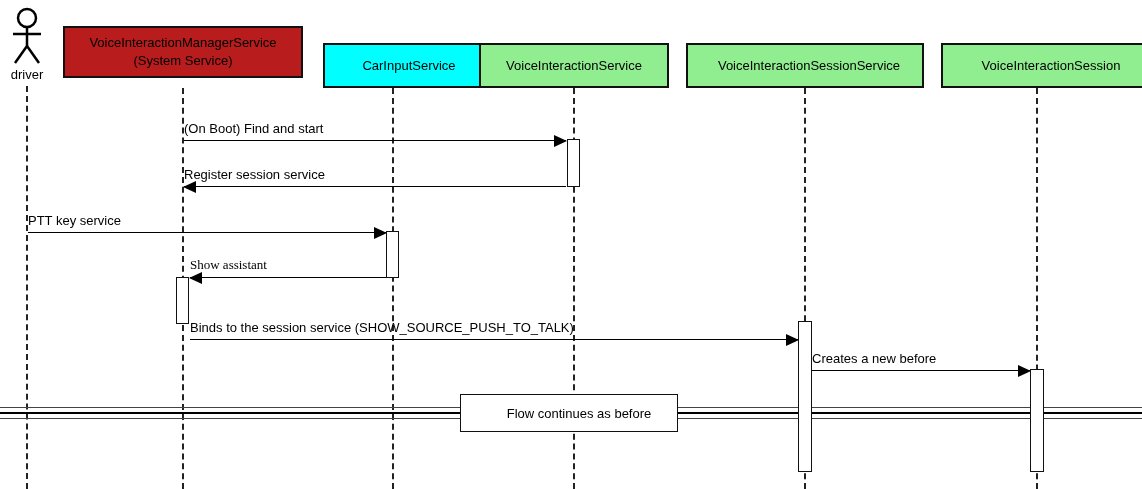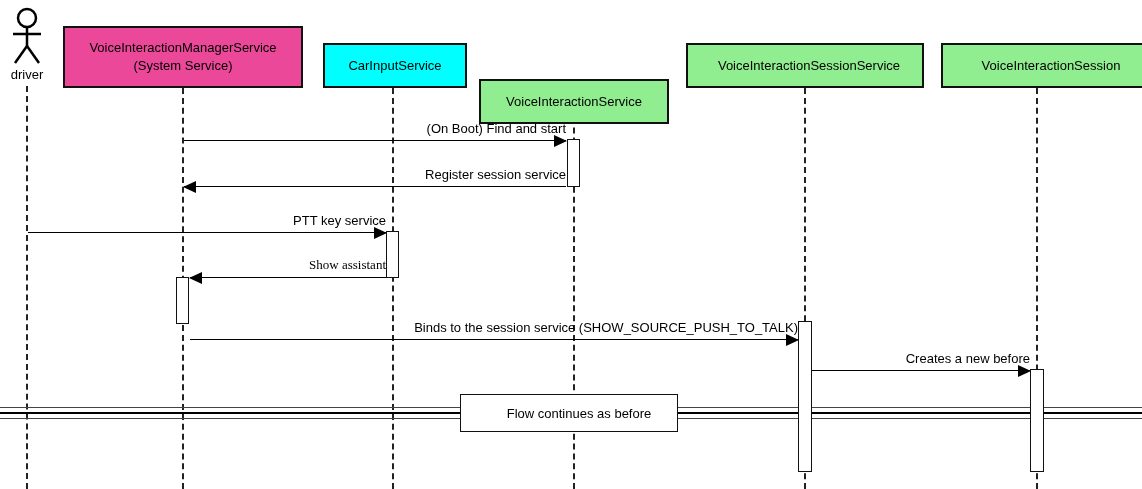--- a/index.html
+++ b/index.html
@@ -34,21 +34,21 @@
     box-sizing:border-box;
     z-index:3;
   }
   .msg{position:absolute;height:20px;z-index:2;}
   .msg-line{
     position:absolute;left:0;right:0;bottom:0;height:0;
     border-top:1.5px solid #000;
   }
   .msg-label{
     position:absolute;left:0;right:0;bottom:5px;
-    text-align:right;white-space:nowrap;
+    text-align:left;white-space:nowrap;
   }
   .arr{position:absolute;width:0;height:0;bottom:-6px;}
   .arr-right{
     right:-1px;
     border-top:6px solid transparent;
     border-bottom:6px solid transparent;
     border-left:13px solid #000;
   }
   .arr-left{
     left:-1px;
@@ -84,24 +84,24 @@
   </svg>
   <div class="actor-label" style="left:-13px;top:67px;width:80px;">driver</div>
 
   <div class="lifeline" style="left:26px;top:86px;height:403px;"></div>
   <div class="lifeline" style="left:182px;top:88px;height:401px;"></div>
   <div class="lifeline" style="left:392px;top:88px;height:401px;"></div>
   <div class="lifeline" style="left:573px;top:88px;height:401px;"></div>
   <div class="lifeline" style="left:804px;top:88px;height:401px;"></div>
   <div class="lifeline" style="left:1036px;top:88px;height:401px;"></div>
 
-  <div class="participant" style="left: 63px; top: 26px; width: 240px; height: 62px; background-color: #ec4899;">VoiceInteractionManagerService
+  <div class="participant" style="left: 63px; top: 26px; width: 240px; height: 52px; background-color: #b91c1c;">VoiceInteractionManagerService
 (System Service)</div>
-  <div class="participant" style="left: 323px; top: 43px; width: 144px; height: 45px; background-color: rgb(0, 255, 255);">CarInputService</div>
-  <div class="participant" style="left: 479px; top: 43px; width: 190px; height: 45px; background-color: rgb(144, 238, 144); margin-top: 36px;">VoiceInteractionService</div>
+  <div class="participant" style="left: 323px; top: 43px; width: 172px; height: 45px; background-color: rgb(0, 255, 255);">CarInputService</div>
+  <div class="participant" style="left: 479px; top: 43px; width: 190px; height: 45px; background-color: rgb(144, 238, 144);">VoiceInteractionService</div>
   <div class="participant" style="left: 686px; top: 43px; width: 238px; height: 45px; background-color: rgb(144, 238, 144); padding-left: 8px;">VoiceInteractionSessionService</div>
   <div class="participant" style="left: 941px; top: 43px; width: 220px; height: 45px; background-color: rgb(144, 238, 144);">VoiceInteractionSession</div>
 
   <div class="activation" style="left:567px;top:139px;width:13px;height:48px;"></div>
   <div class="activation" style="left:386px;top:231px;width:13px;height:47px;"></div>
   <div class="activation" style="left:176px;top:277px;width:13px;height:47px;"></div>
   <div class="activation" style="left:798px;top:321px;width:14px;height:151px;"></div>
   <div class="activation" style="left:1030px;top:369px;width:14px;height:103px;"></div>
 
   <div class="msg" style="left:184px;top:121px;width:382px;">

